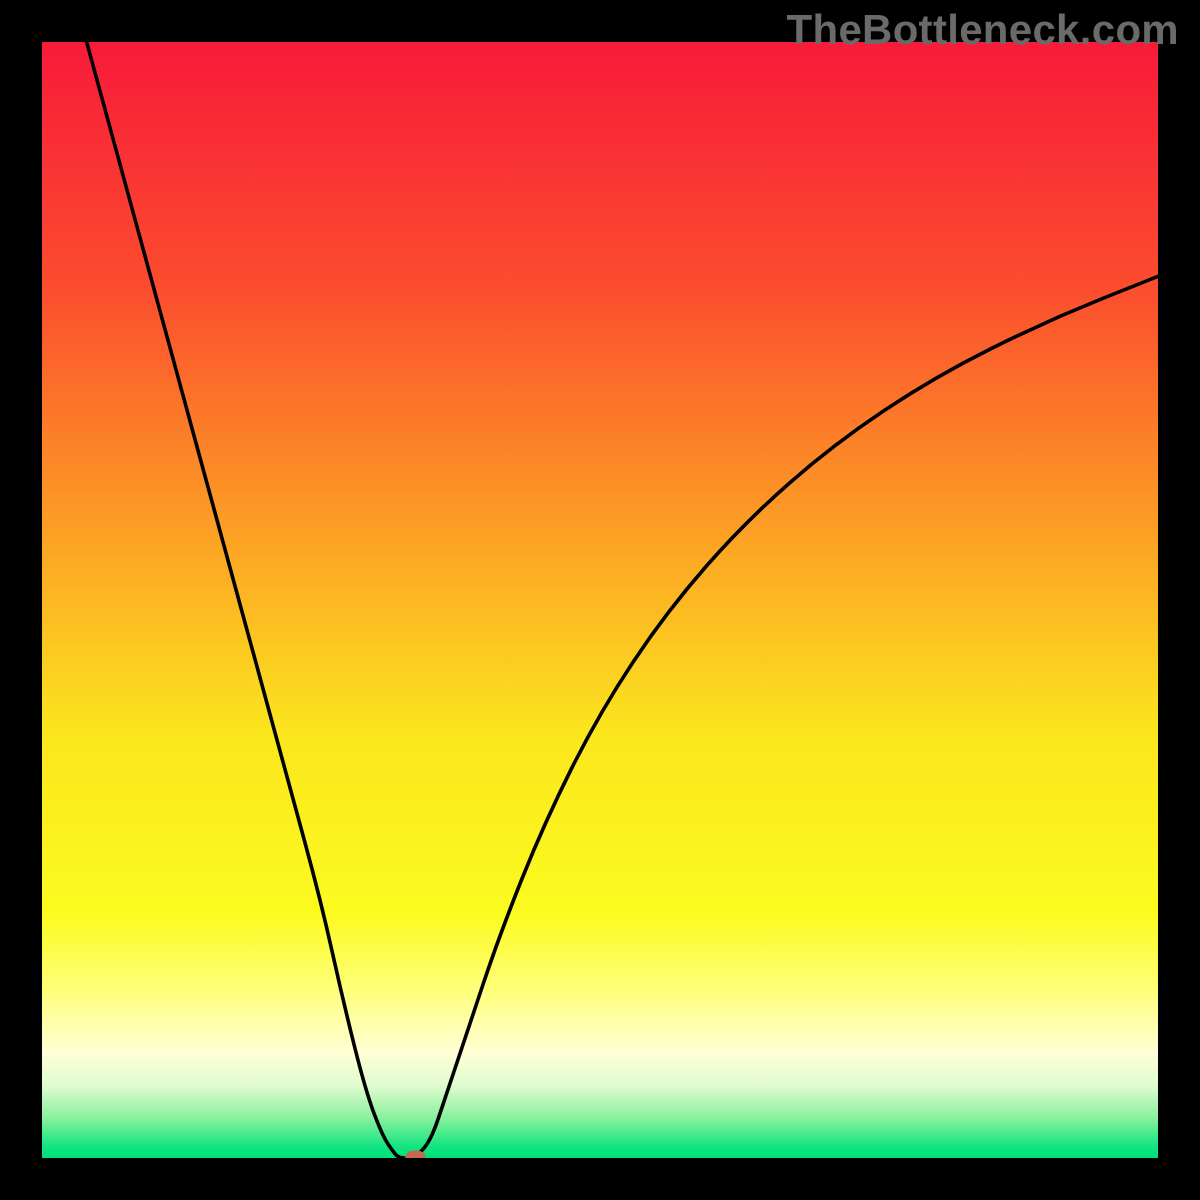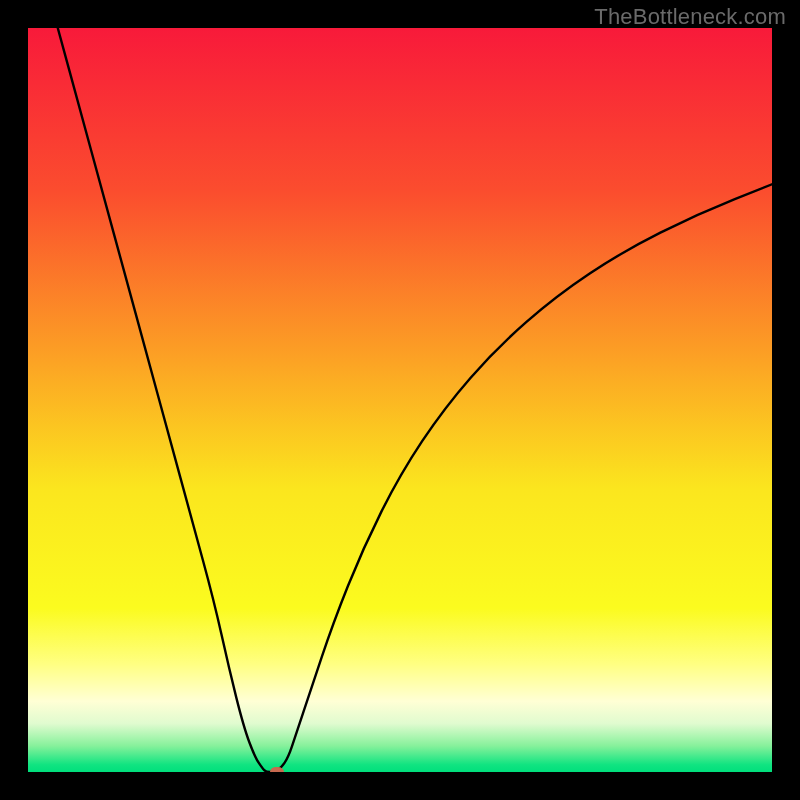--- a/index.html
+++ b/index.html
@@ -30,22 +30,22 @@
   }
   .gradient {
     position: absolute;
     inset: 0;
   }
   .watermark {
     position: absolute;
     top: 4px;
     right: 14px;
     color: #6a6a6a;
-    font-size: 22px;
-    font-weight: 400;
+    font-size: 28px;
+    font-weight: 700;
     letter-spacing: 0.2px;
   }
   svg.curve {
     position: absolute;
     inset: 0;
   }
   .marker {
     position: absolute;
     width: 14px;
     height: 10px;

